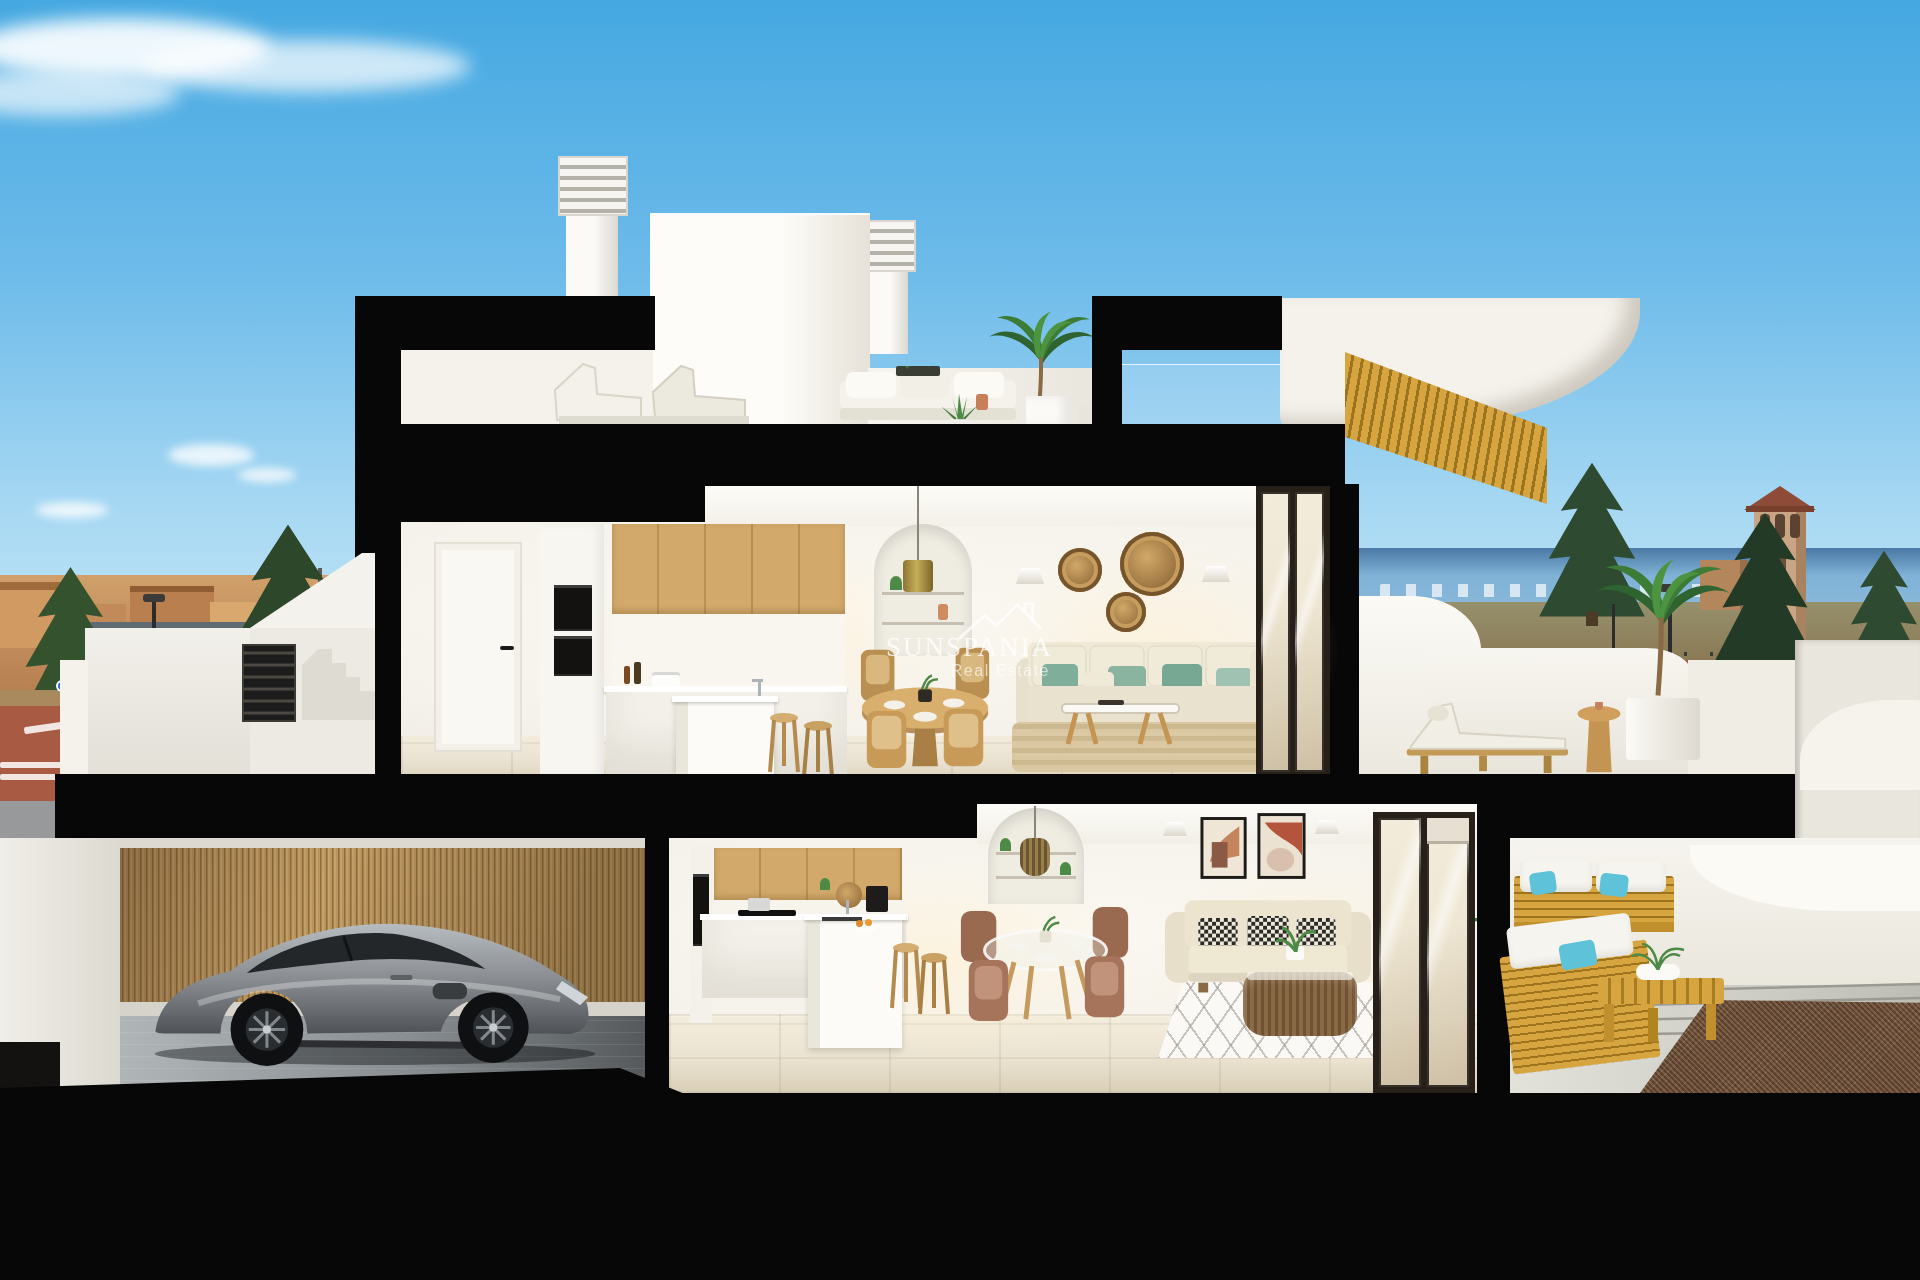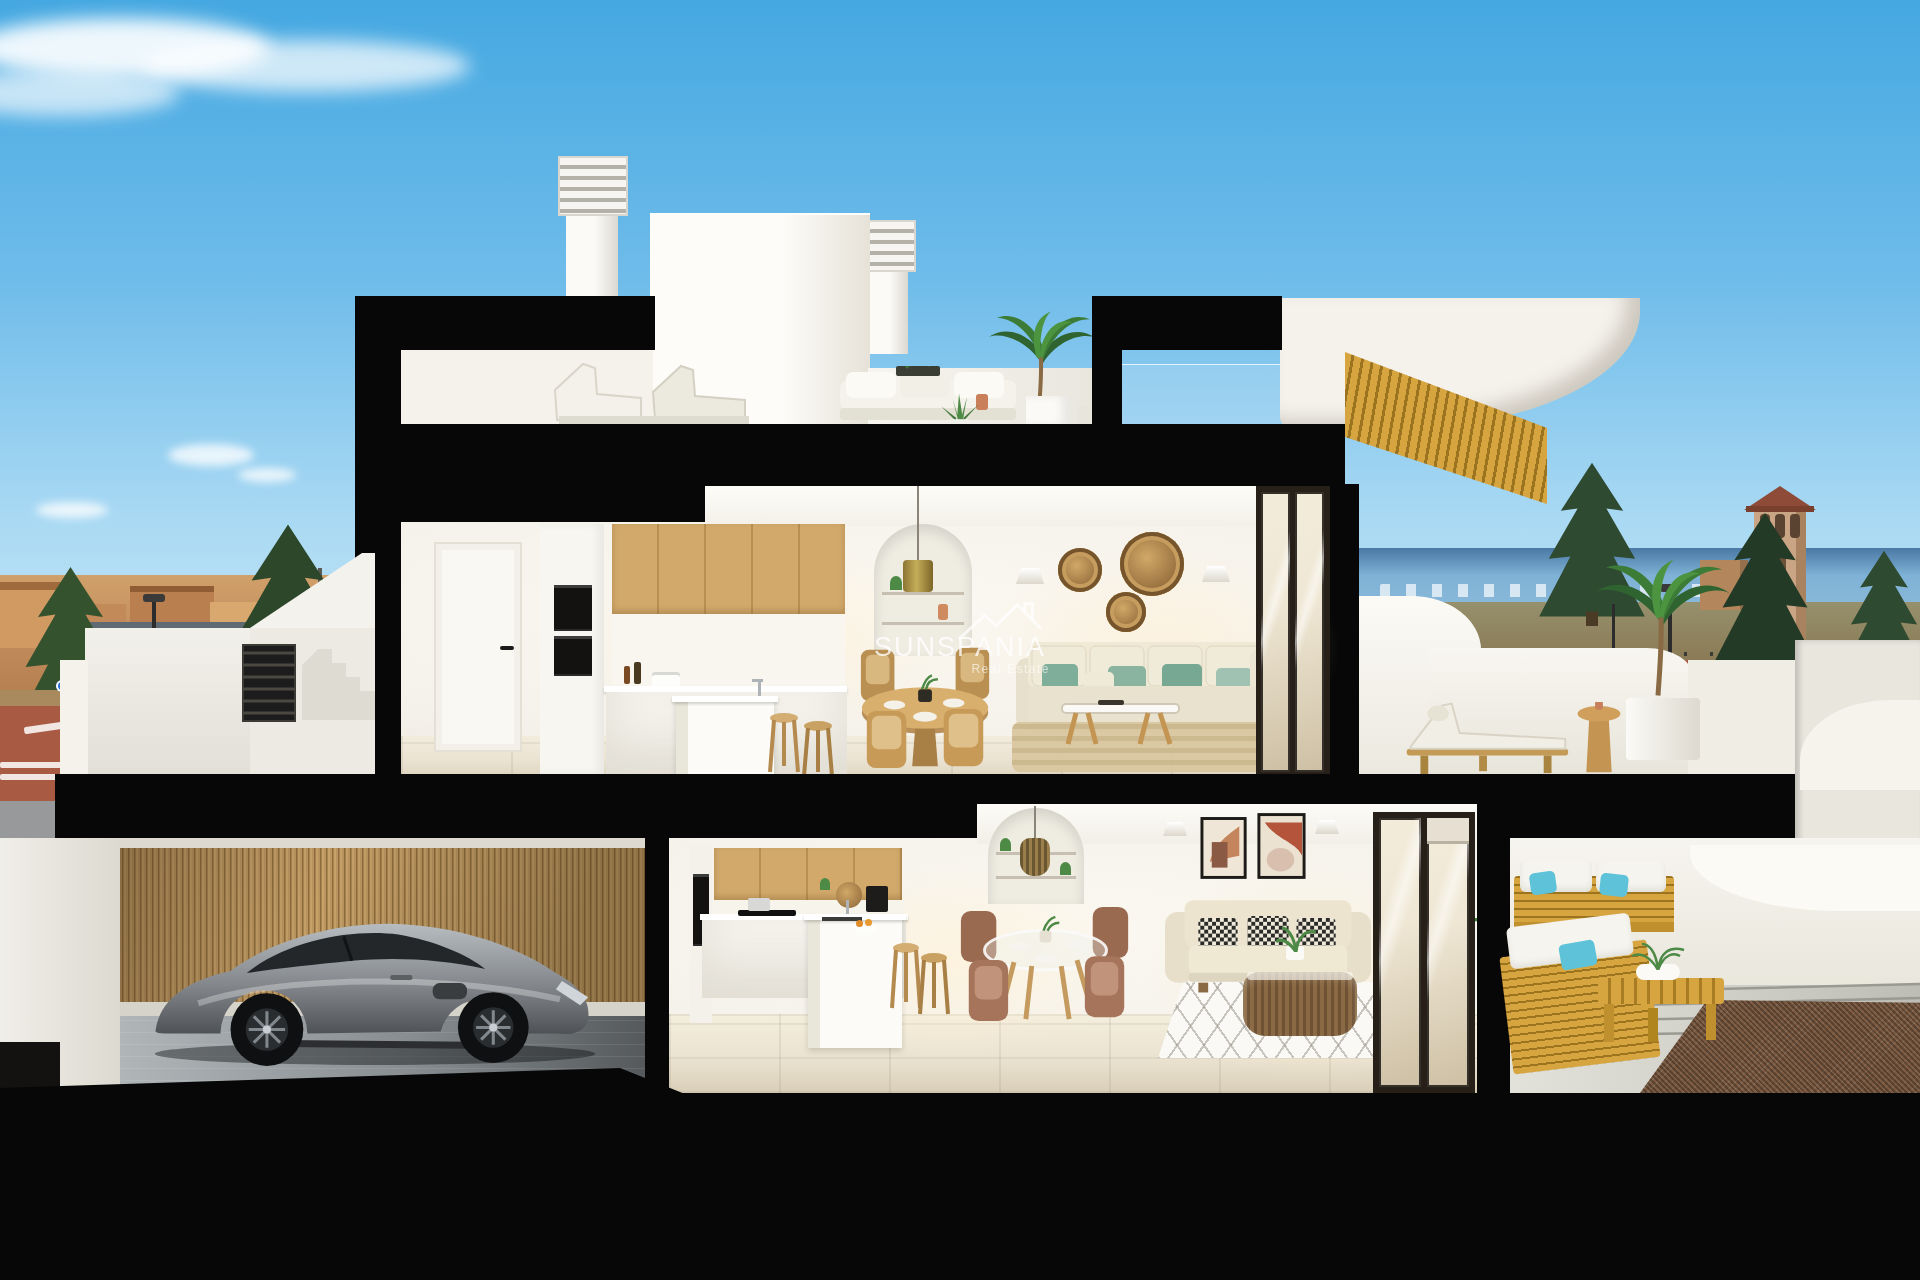--- a/index.html
+++ b/index.html
@@ -68,21 +68,21 @@
   .gravel{background:var(--gravel,#7b5a41);clip-path:polygon(24% 0,100% 3%,100% 100%,0 100%);}
   .gravel:after{content:"";position:absolute;inset:0;
         background:repeating-linear-gradient(45deg,rgba(0,0,0,.28) 0 2px,transparent 2px 4px),
                    repeating-linear-gradient(135deg,rgba(255,255,255,.10) 0 1px,transparent 1px 5px);}
   .slatsofa{background:repeating-linear-gradient(0deg,var(--slat_yellow,#d7a53f) 0 6px,var(--slat_shadow,#9c731f) 6px 8px);border-radius:4px;}
   .cushion-w{background:#f6f4ee;border-radius:6px;box-shadow:inset 0 -4px 6px rgba(0,0,0,.08);}
   .pillow-teal{background:var(--teal,#5ec3d8);border-radius:5px;}
   
   .wm{color:rgba(255,255,255,.78);text-align:left;}
   .wm .brand{font-size:27px;letter-spacing:2px;font-weight:400;}
-  .wm .tag{font-size:12px;letter-spacing:1.5px;color:rgba(255,255,255,.62);text-align:right;}
+  .wm .tag{font-size:16px;letter-spacing:1.5px;color:rgba(255,255,255,.62);text-align:right;}
   .tile-lines:after{content:"";position:absolute;inset:0;
         background:repeating-linear-gradient(90deg,rgba(120,110,90,.12) 0 2px,transparent 2px 110px),
                    repeating-linear-gradient(0deg,rgba(120,110,90,.10) 0 2px,transparent 2px 34px);}
 </style>
 </head>
 <body>
 
 <div id="stage">
 
   <div class="abs sky"></div>
@@ -521,17 +521,17 @@
   <div class="abs cut" style="left:0;top:1093px;width:1920px;height:187px;"></div>
   <svg class="abs" style="left:0;top:1060px;width:700px;height:80px;" viewBox="0 0 700 80">
     <polygon points="0,28 620,8 700,40 700,80 0,80" fill="#070707"></polygon>
   </svg>
 
   <div class="abs wm" style="left:870px;top:598px;width:180px;height:84px;">
     <svg class="abs" style="left:84px;top:0;width:92px;height:44px;" viewBox="0 0 92 46">
       <path d="M4,42 L30,18 L42,29 L64,7 L88,31" fill="none" stroke="rgba(255,255,255,.72)" stroke-width="3" stroke-linecap="round" stroke-linejoin="round"></path>
       <path d="M72,14 L72,6 L80,6 L80,22" fill="none" stroke="rgba(255,255,255,.72)" stroke-width="3" stroke-linecap="round"></path>
     </svg>
-    <div class="abs brand" style="left:4px;top:34px;width:180px;">SUNSPANIA</div>
+    <div class="abs brand" style="left:16px;top:34px;width:180px;font-family:Liberation Serif, serif;">SUNSPANIA</div>
     <div class="abs tag" style="left:40px;top:64px;width:140px;">Real Estate</div>
   </div>
 
 </div>
 
 </body></html>

